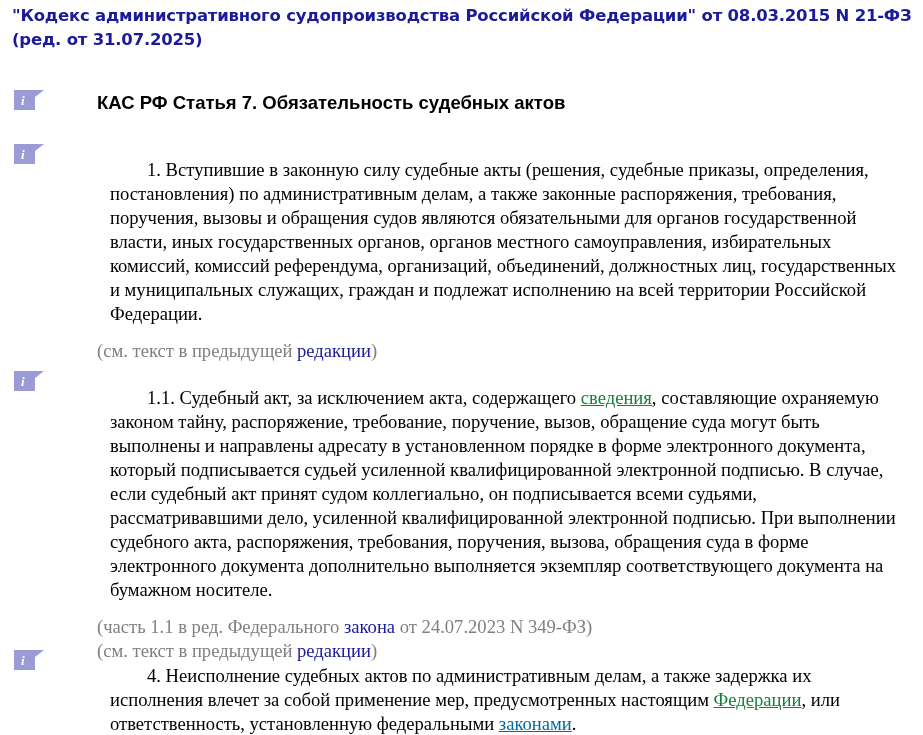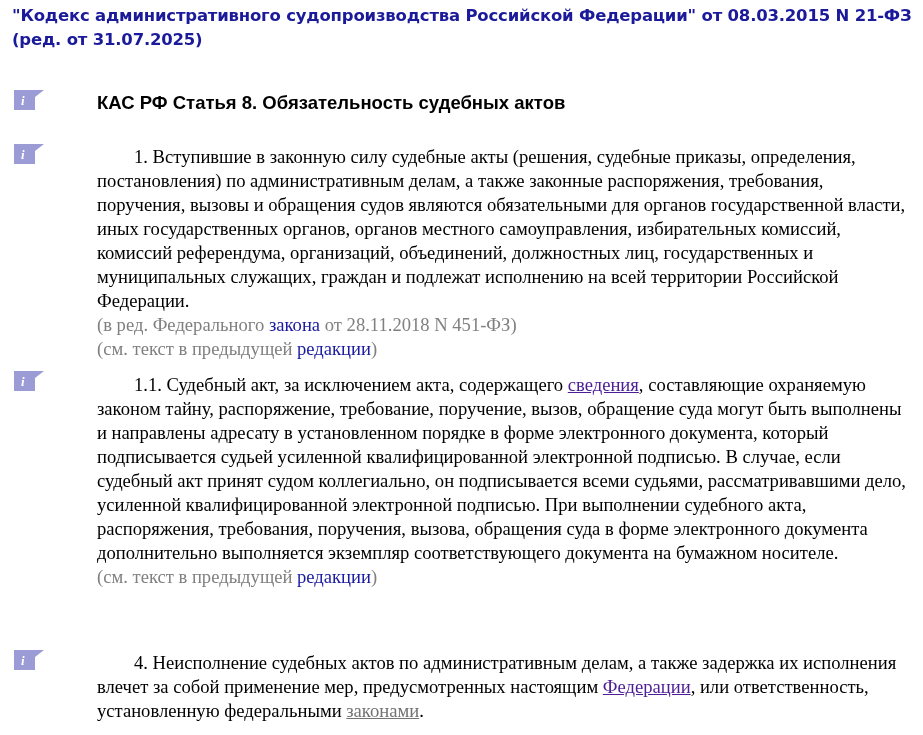--- a/index.html
+++ b/index.html
@@ -50,71 +50,71 @@
       position: absolute;
       left: 97px;
       width: 818px;
       font-family: "Liberation Serif", serif;
       font-size: 18.6px;
       line-height: 24px;
       color: #000000;
     }
     .para .body-text {
       text-indent: 37px;
-      margin: 0;
+      margin: 13px;
     }
     .para .note {
       margin: 0;
       color: #808080;
     }
     a.plain-link {
       color: #1a1aa0;
       text-decoration: none;
     }
     a.ul-link {
-      color: #4c1d95;
+      color: #15803d;
       text-decoration: underline;
     }
     a.ul-link.visited {
-      color: #737373;
+      color: #0369a1;
     }
   </style>
 </head>
 <body>
 
 <div class="doc-title">"Кодекс административного судопроизводства Российской Федерации" от 08.03.2015 N 21-ФЗ (ред. от 31.07.2025)</div>
 
 <span class="info-icon" style="top:90px;">
   <svg width="30" height="20" viewBox="0 0 30 20">
     <path d="M0 0 H30 L21 7 V20 H0 Z" fill="#9b9bd6"></path>
     <text x="7" y="15" font-family="Liberation Serif, serif" font-style="italic" font-weight="bold" font-size="13" fill="#ffffff">i</text>
   </svg>
 </span>
-<div class="article-heading">КАС РФ Статья 8. Обязательность судебных актов</div>
+<div class="article-heading">КАС РФ Статья 7. Обязательность судебных актов</div>
 
 <span class="info-icon" style="top:144px;">
   <svg width="30" height="20" viewBox="0 0 30 20">
     <path d="M0 0 H30 L21 7 V20 H0 Z" fill="#9b9bd6"></path>
     <text x="7" y="15" font-family="Liberation Serif, serif" font-style="italic" font-weight="bold" font-size="13" fill="#ffffff">i</text>
   </svg>
 </span>
 <div class="para" style="top:145px;">
   <p class="body-text">1. Вступившие в законную силу судебные акты (решения, судебные приказы, определения, постановления) по административным делам, а также законные распоряжения, требования, поручения, вызовы и обращения судов являются обязательными для органов государственной власти, иных государственных органов, органов местного самоуправления, избирательных комиссий, комиссий референдума, организаций, объединений, должностных лиц, государственных и муниципальных служащих, граждан и подлежат исполнению на всей территории Российской Федерации.</p>
-  <p class="note"><span>(в ред. Федерального </span><a class="plain-link" href="#">закона</a><span> от 28.11.2018 N 451-ФЗ)</span></p>
   <p class="note"><span>(см. текст в предыдущей </span><a class="plain-link" href="#">редакции</a><span>)</span></p>
 </div>
 
 <span class="info-icon" style="top:371px;">
   <svg width="30" height="20" viewBox="0 0 30 20">
     <path d="M0 0 H30 L21 7 V20 H0 Z" fill="#9b9bd6"></path>
     <text x="7" y="15" font-family="Liberation Serif, serif" font-style="italic" font-weight="bold" font-size="13" fill="#ffffff">i</text>
   </svg>
 </span>
 <div class="para" style="top:373px;">
   <p class="body-text"><span>1.1. Судебный акт, за исключением акта, содержащего </span><a class="ul-link" href="#">сведения</a><span>, составляющие охраняемую законом тайну, распоряжение, требование, поручение, вызов, обращение суда могут быть выполнены и направлены адресату в установленном порядке в форме электронного документа, который подписывается судьей усиленной квалифицированной электронной подписью. В случае, если судебный акт принят судом коллегиально, он подписывается всеми судьями, рассматривавшими дело, усиленной квалифицированной электронной подписью. При выполнении судебного акта, распоряжения, требования, поручения, вызова, обращения суда в форме электронного документа дополнительно выполняется экземпляр соответствующего документа на бумажном носителе.</span></p>
+  <p class="note"><span>(часть 1.1 в ред. Федерального </span><a class="plain-link" href="#">закона</a><span> от 24.07.2023 N 349-ФЗ)</span></p>
   <p class="note"><span>(см. текст в предыдущей </span><a class="plain-link" href="#">редакции</a><span>)</span></p>
 </div>
 
 <span class="info-icon" style="top:650px;">
   <svg width="30" height="20" viewBox="0 0 30 20">
     <path d="M0 0 H30 L21 7 V20 H0 Z" fill="#9b9bd6"></path>
     <text x="7" y="15" font-family="Liberation Serif, serif" font-style="italic" font-weight="bold" font-size="13" fill="#ffffff">i</text>
   </svg>
 </span>
 <div class="para" style="top:651px;">

